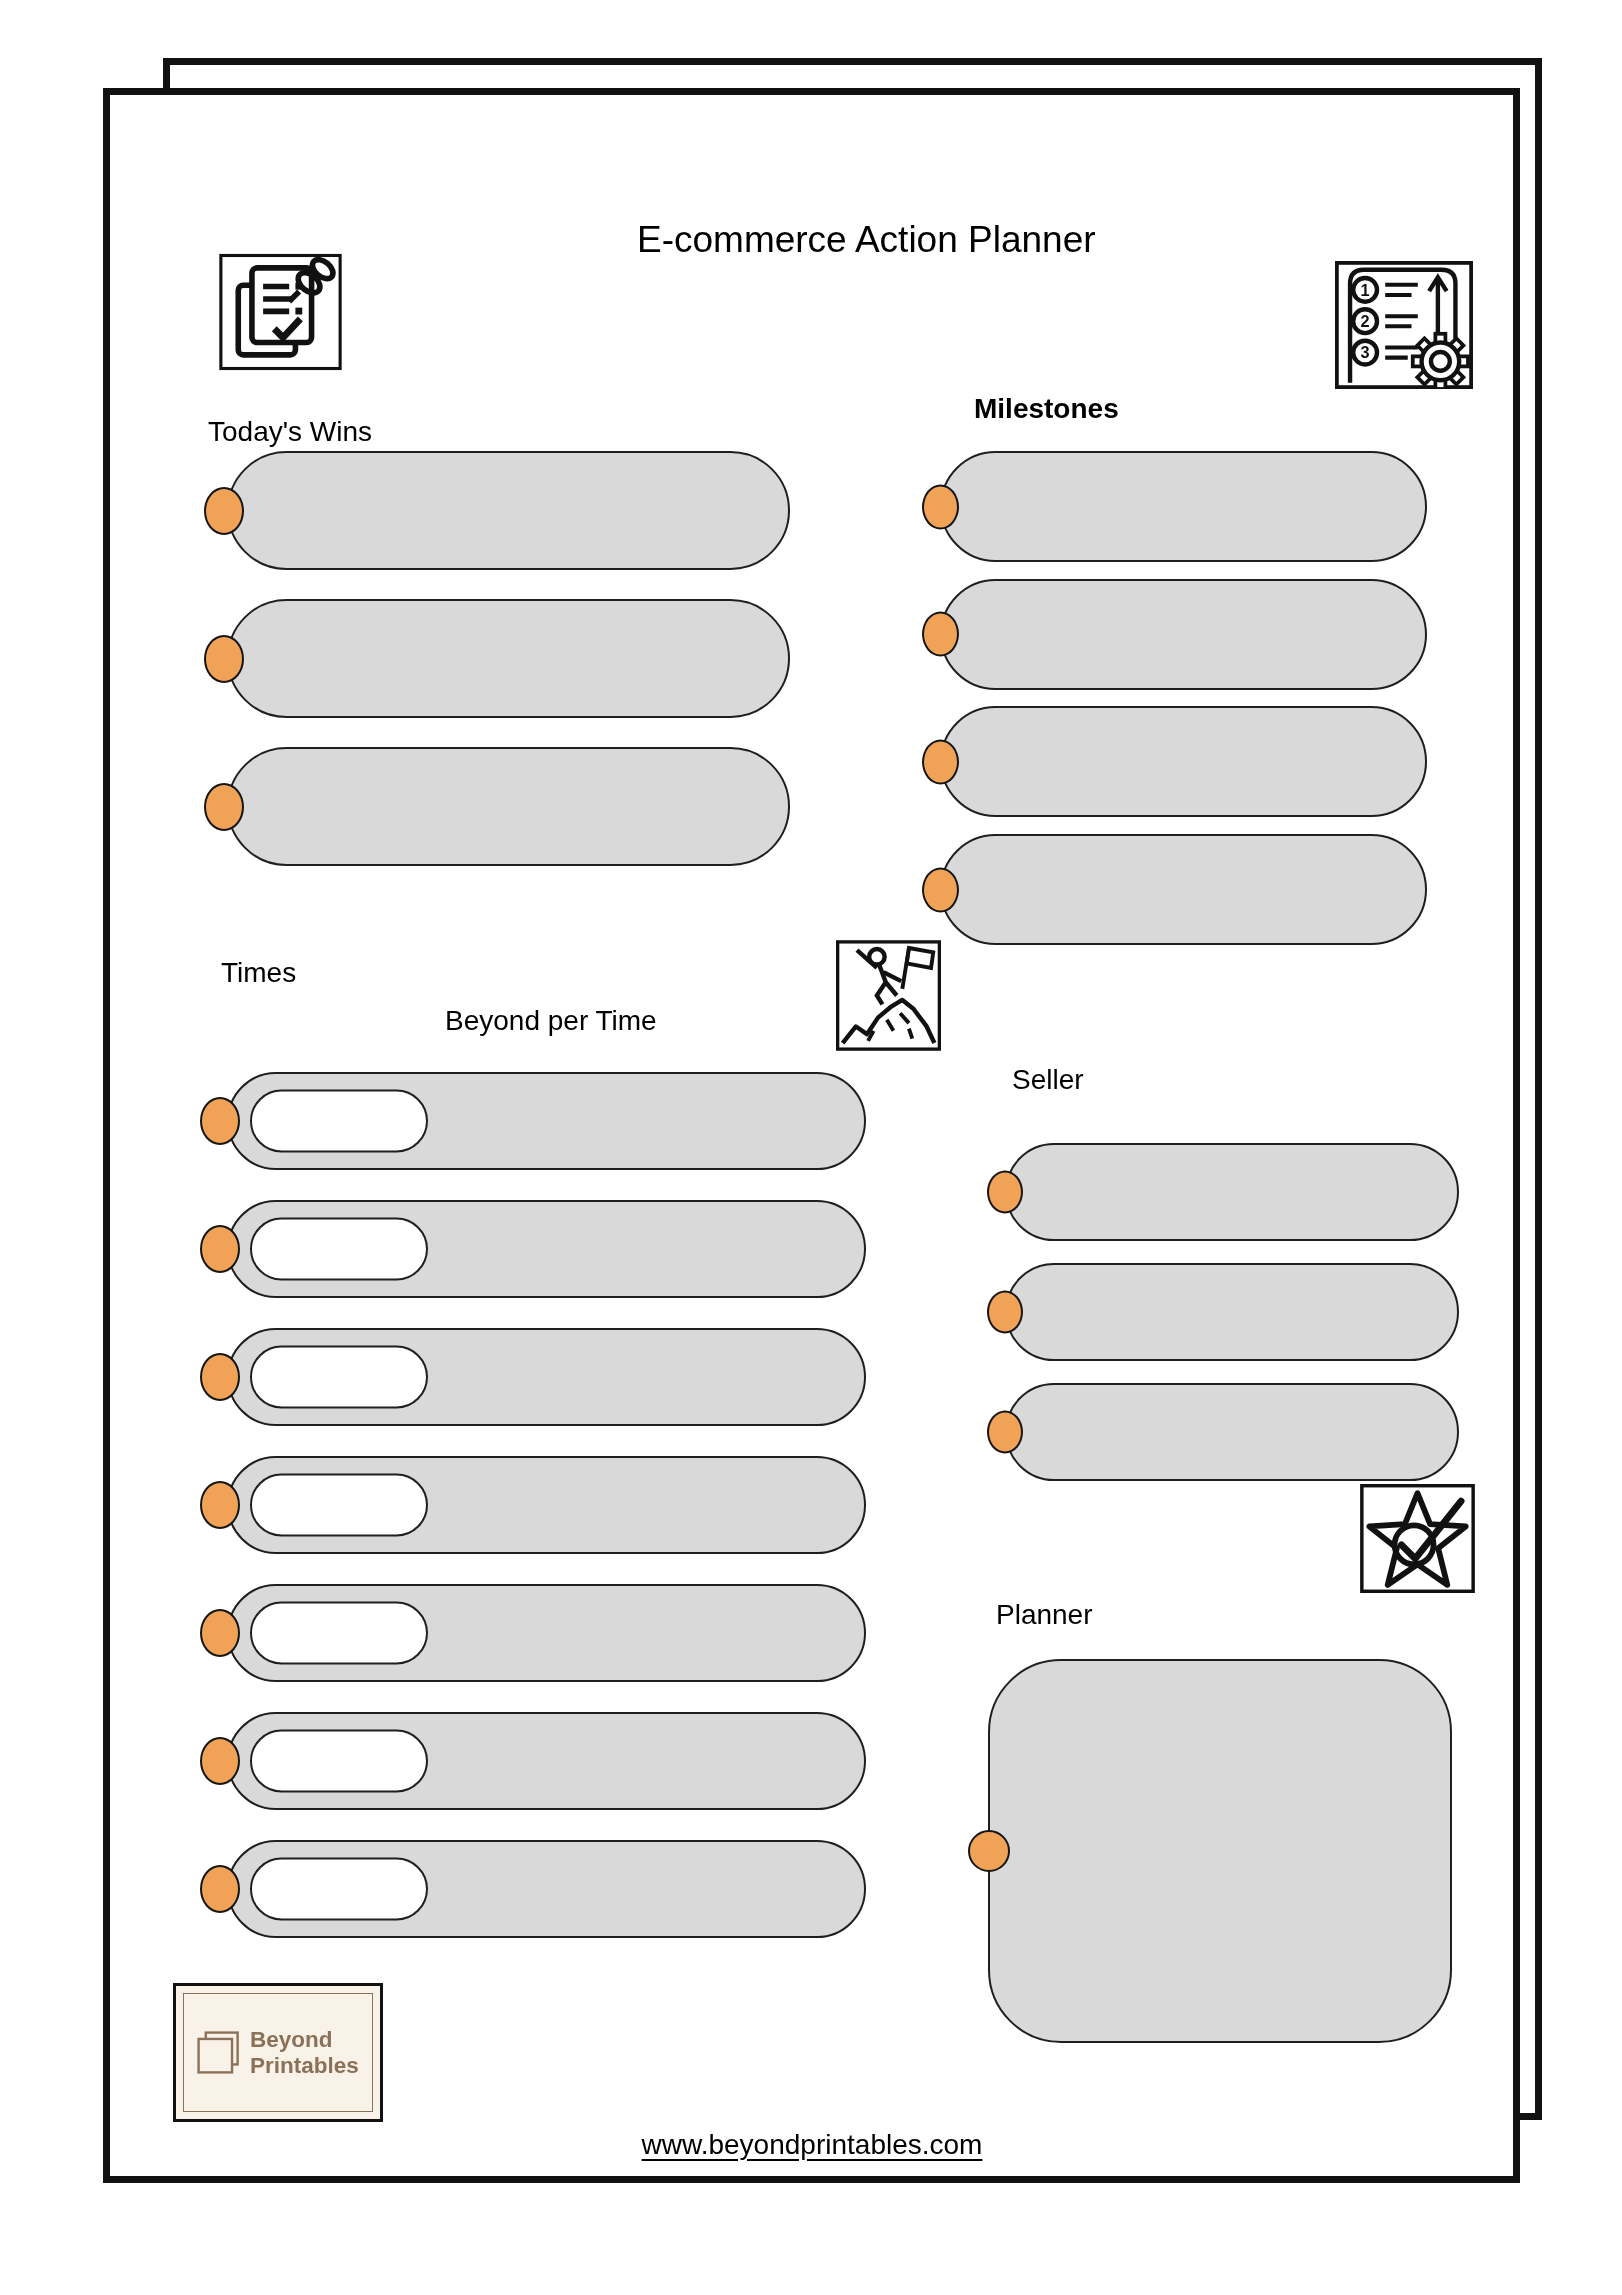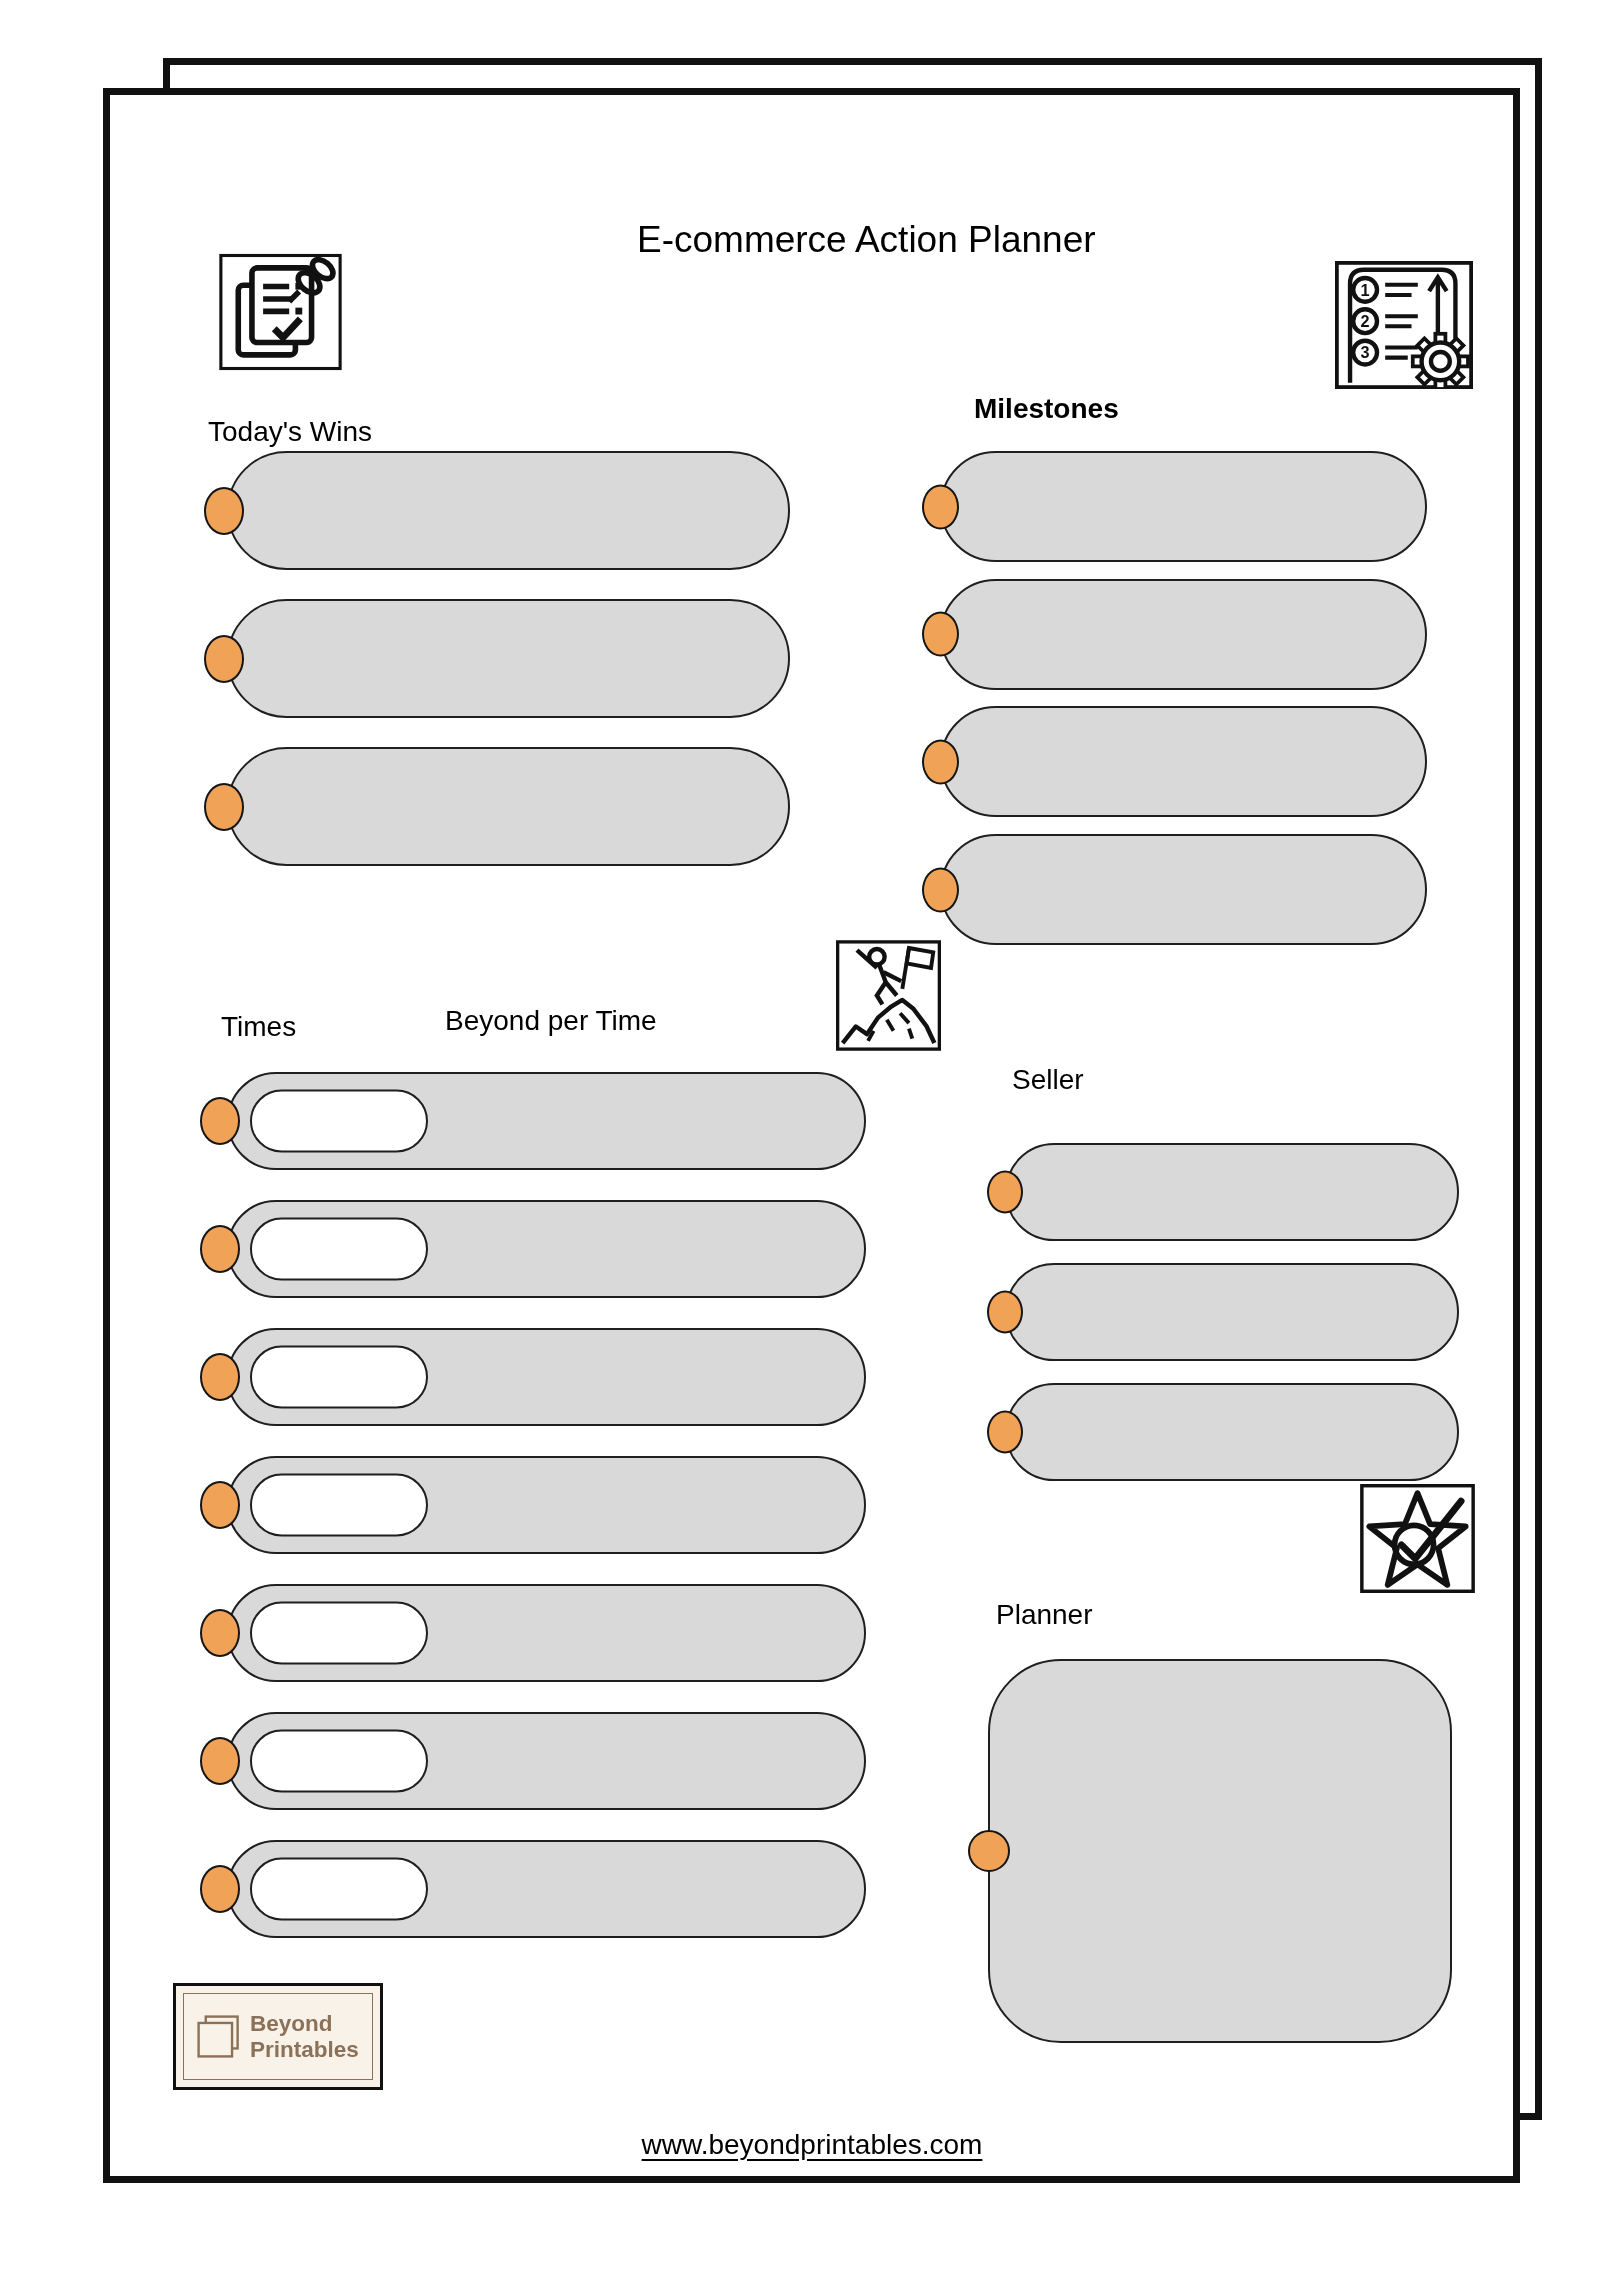--- a/index.html
+++ b/index.html
@@ -14,21 +14,21 @@
 
   
   .sheet { position:absolute; background:#fff; border:7.5px solid #111; box-sizing:border-box; }
   #back-sheet  { left:163px; top:58px;  width:1379px; height:2062px; z-index:0; }
   #front-sheet { left:103px; top:88px; width:1417px; height:2095px; z-index:1; }
 
   .hd { position:absolute; z-index:6; font-size:28px; line-height:1.1; white-space:nowrap; }
   #page-title { left:637px; top:220px; font-size:37px; }
   #hd-todays     { left:208px;  top:417px; }
   #hd-milestones { left:974px; top:394px;font-weight:bold; }
-  #hd-times      { left:221px;  top:1012px; }
+  #hd-times      { left:221px;  top:958px; }
   #hd-action     { left:445px;  top:1006px; }
   #hd-reflect    { left:1012px; top:1065px; }
   #hd-summary    { left:996px; top:1600px; }
 
   .rows { position:absolute; display:flex; flex-direction:column; z-index:4; }
   .row  { position:relative; }
   .pill {
     position:absolute; inset:0; border-radius:833px; box-sizing:border-box;
     background:var(--field_gray); border:2.5px solid var(--outline_black);
   }
@@ -67,21 +67,21 @@
   #summary-box .dot { left:-22px; width:42px; height:42px; }
 
   .icon-box { position:absolute; z-index:5; }
   #icon-pinned-notes   { left:218px;  top:253px; }
   #icon-priority-list  { left:1335px; top:261px; }
   #icon-mountain       { left:836px; top:940px; }
   #icon-star-check     { left:1360px; top:1484px; }
 
   
   #brand-badge {
-    position:absolute; left:173px; top:1983px; width:210px; height:107px; z-index:5;
+    position:absolute; left:173px; top:1983px; width:210px; height:139px; z-index:5;
     background:var(--brand_cream); border:3.3px solid #111; box-sizing:border-box;
     display:flex; align-items:center; justify-content:center;
   }
   #brand-badge .inner {
     position:absolute; inset:6.7px; border:1.7px solid var(--brand_brown);
     display:flex; align-items:center; justify-content:center; gap:10px;
   }
   .brand-text { color:var(--brand_brown); font-weight:bold; font-size:22.5px; line-height:1.12; }
 
   #site-link {

